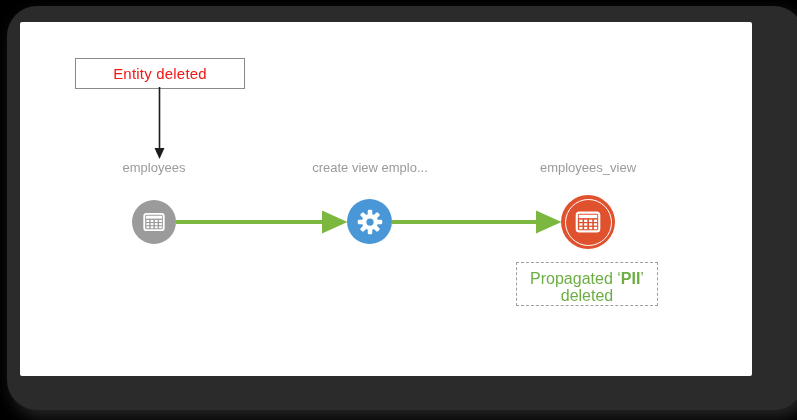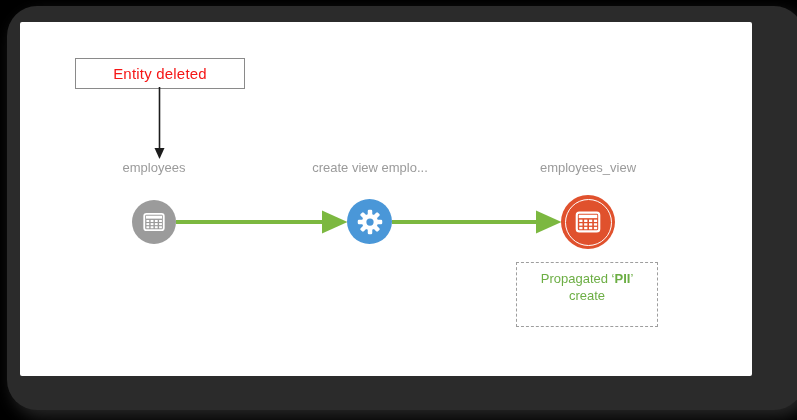--- a/index.html
+++ b/index.html
@@ -55,25 +55,25 @@
   .node-blue { left:327px; top:177px; width:45px; height:45px; }
   .node-red  { left:541px; top:173px; width:54px; height:54px; }
   .node-red::after {
     content:"";
     position:absolute; inset:3.5px;
     border:1.7px solid #fff;
     border-radius:50%;
   }
   .note {
     position:absolute; left:496px; top:240px;
-    width:142px; height:65px;
+    width:142px; height:44px;
     border:1.2px dashed #9e9e9e;
     box-sizing:border-box;
     text-align:center;
-    font-size:13px;
+    font-size:16px;
     line-height:17px;
     padding-top:7px;
   }
   .note b { font-weight:bold; }
 </style>
 </head>
 <body>
 
 <div class="frame" style="background-color: rgb(43, 43, 43);">
   <div class="panel" style="background-color: rgb(255, 255, 255);">
@@ -151,17 +151,17 @@
           <rect x="5.0" y="15.9" width="2.6" height="1.9"></rect>
             <rect x="8.9" y="15.9" width="2.6" height="1.9"></rect>
             <rect x="12.8" y="15.9" width="2.6" height="1.9"></rect>
             <rect x="16.7" y="15.9" width="2.6" height="1.9"></rect>
         </g>
       </svg>
     </div>
 
     <div class="note" style="color: rgb(108, 174, 68);">
       <span>Propagated ‘</span><b>PII</b><span>’</span><br>
-      <span>create</span>
+      <span>deleted</span>
     </div>
 
   </div>
 </div>
 
 </body></html>

